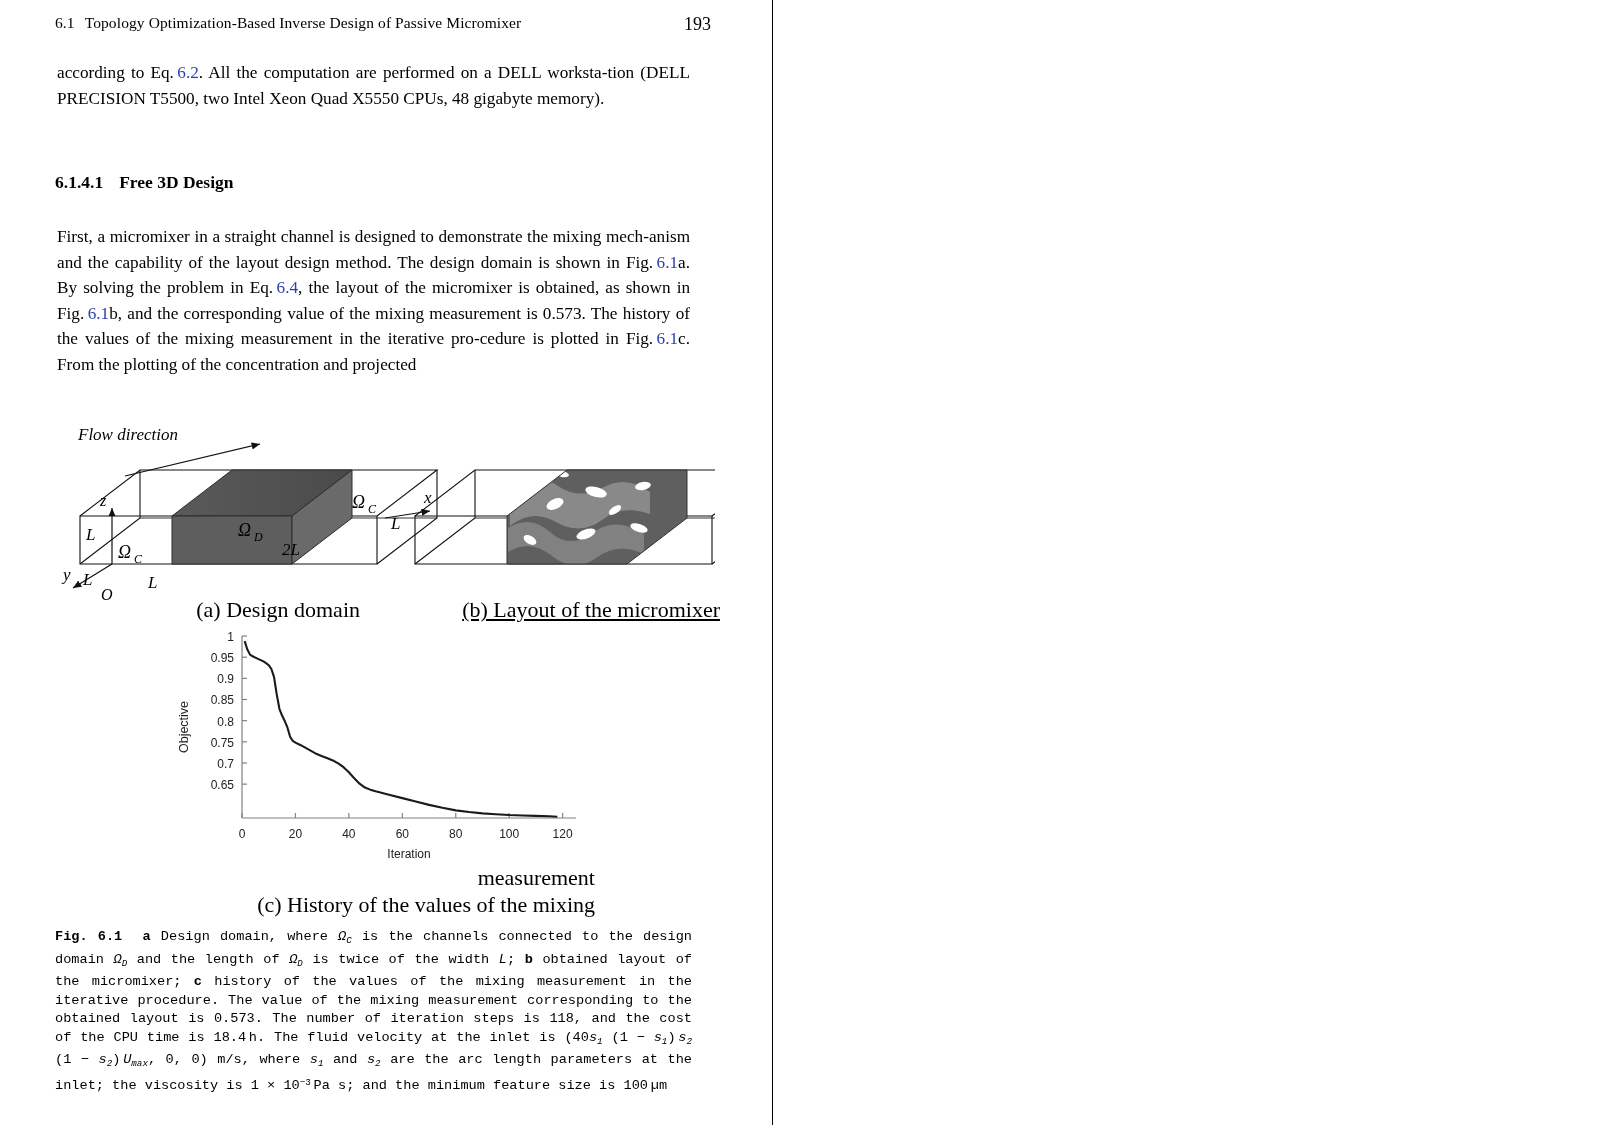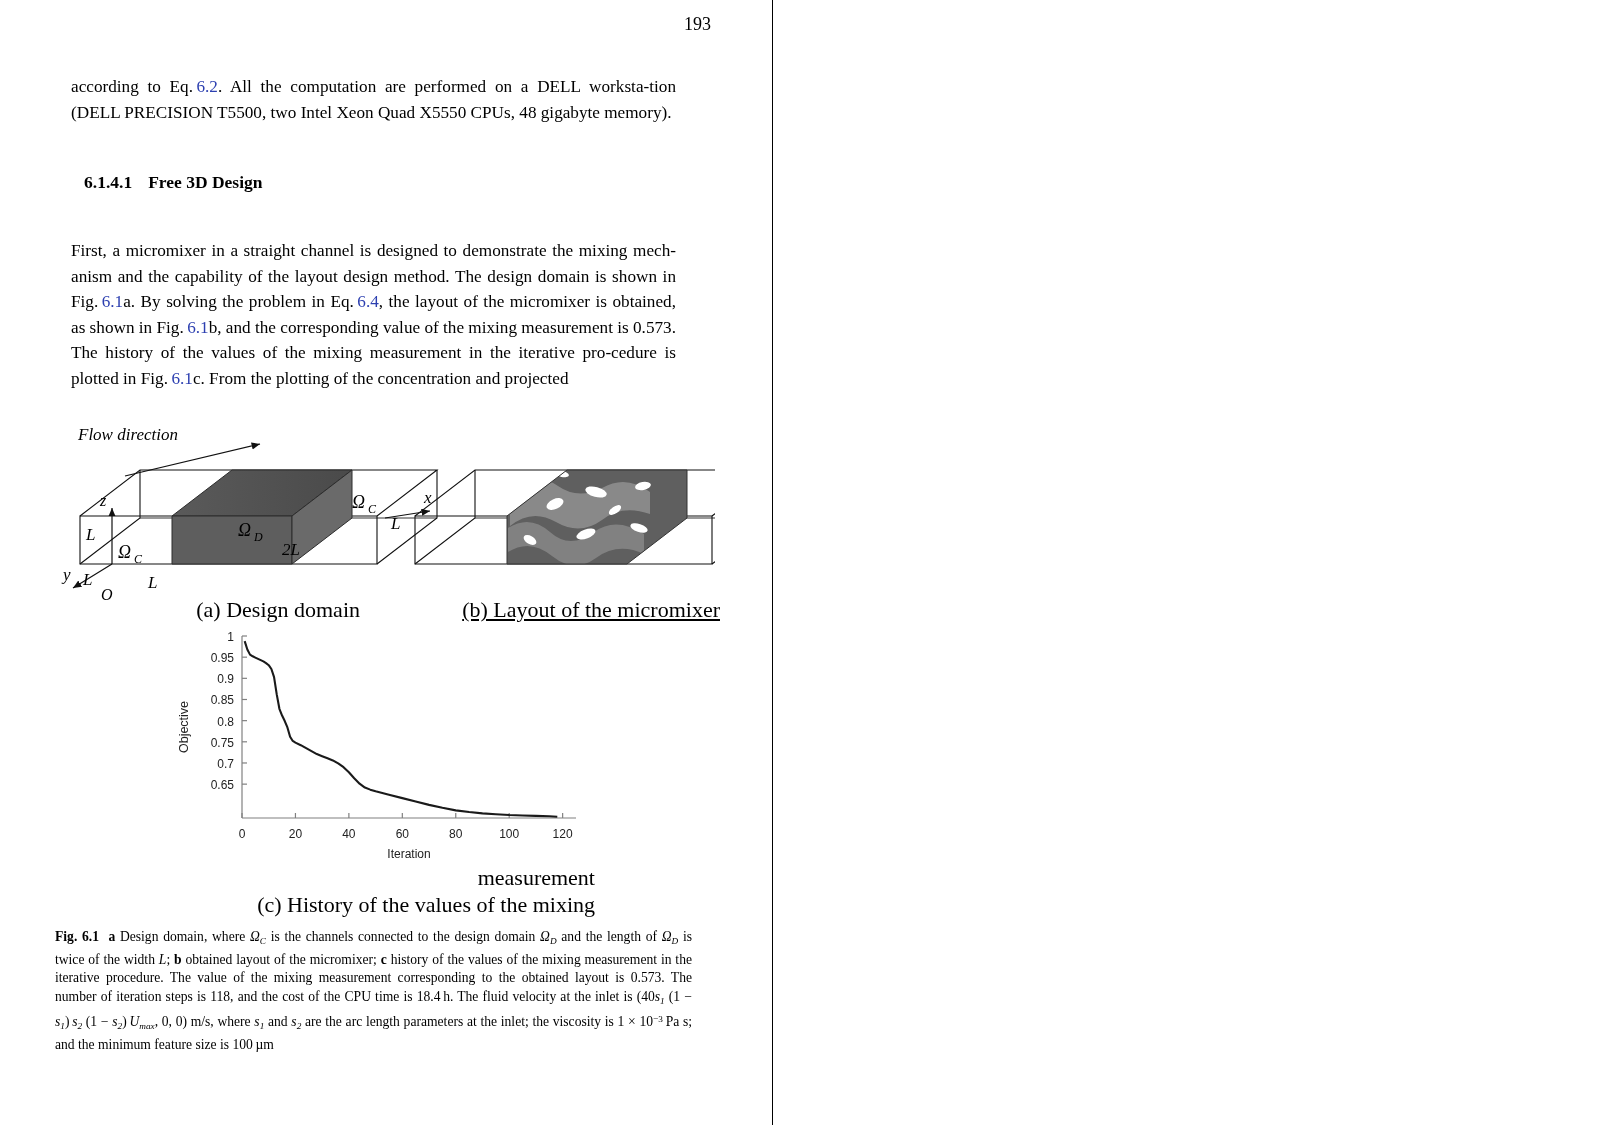--- a/index.html
+++ b/index.html
@@ -8,28 +8,28 @@
   .gutter{position:absolute;left:772px;top:0;width:1px;height:1125px;background:#000;}
   .page{position:absolute;top:0;height:1125px;}
   .page-left{left:0;width:772px;}
   .page-right{left:773px;width:829px;}
 
   .runhead{position:absolute;top:14px;font-size:15.5px;letter-spacing:.1px;white-space:nowrap;}
   .rh-left{left:55px;}
   .rh-left .sec{margin-right:10px;}
   .rh-pageno-left{position:absolute;top:14px;left:684px;font-size:18px;}
 
-  p.body{margin:16px;font-size:17.2px;line-height:25.5px;text-align:justify;text-justify:inter-word;}
+  p.body{margin:2px;font-size:17.2px;line-height:25.5px;text-align:justify;text-justify:inter-word;}
   .blue{color:#2c3fb0;}
   .lsec{position:absolute;left:55px;width:637px;}
 
   h4.sechead{margin:0;font-size:17.5px;font-weight:bold;letter-spacing:0;}
   h4.sechead .numpart{margin-right:16px;}
 
-  .caption{font-size:13.6px;line-height:18.6px;text-align:justify;}
+  .caption{font-size:13.6px;line-height:18.6px;text-align:justify;font-family:Liberation Mono, monospace;}
   .caption b{font-weight:bold;}
 
   .subcap{font-size:22px;text-align:right;line-height:24px;}
 
   
   .fig61{position:absolute;left:55px;top:388px;width:660px;height:240px;}
   .fig61 svg{display:block;}
   .lbl{font-family:"Liberation Serif",serif;font-style:italic;}
 
   
@@ -41,27 +41,30 @@
   .supr{font-size:.68em;vertical-align:.45em;}
 </style>
 </head>
 <body>
 
 <div class="spread">
   <div class="gutter"></div>
 
   <div class="page page-left">
 
+    <div class="runhead rh-left">
+      <span class="sec">6.1</span><span>Topology Optimization-Based Inverse Design of Passive Micromixer</span>
+    </div>
     <div class="rh-pageno-left">193</div>
 
     <div class="lsec" style="top:58px;">
       <p class="body"><span>according to Eq.</span> <span class="blue">6.2</span><span>. All the computation are performed on a DELL worksta-tion (DELL PRECISION T5500, two Intel Xeon Quad X5550 CPUs, 48 gigabyte memory).</span></p>
     </div>
 
-    <div class="lsec" style="top:172px;margin-left:29px;">
+    <div class="lsec" style="top:172px;">
       <h4 class="sechead"><span class="numpart">6.1.4.1</span><span>Free 3D Design</span></h4>
     </div>
 
     <div class="lsec" style="top:222px;">
       <p class="body"><span>First, a micromixer in a straight channel is designed to demonstrate the mixing mech-anism and the capability of the layout design method. The design domain is shown in Fig.</span> <span class="blue">6.1</span><span>a. By solving the problem in Eq.</span> <span class="blue">6.4</span><span>, the layout of the micromixer is obtained, as shown in Fig.</span> <span class="blue">6.1</span><span>b, and the corresponding value of the mixing measurement is 0.573. The history of the values of the mixing measurement in the iterative pro-cedure is plotted in Fig.</span> <span class="blue">6.1</span><span>c. From the plotting of the concentration and projected</span></p>
     </div>
 
     <div class="fig61">
       <svg width="660" height="235" viewBox="0 0 660 235">
         <defs>

